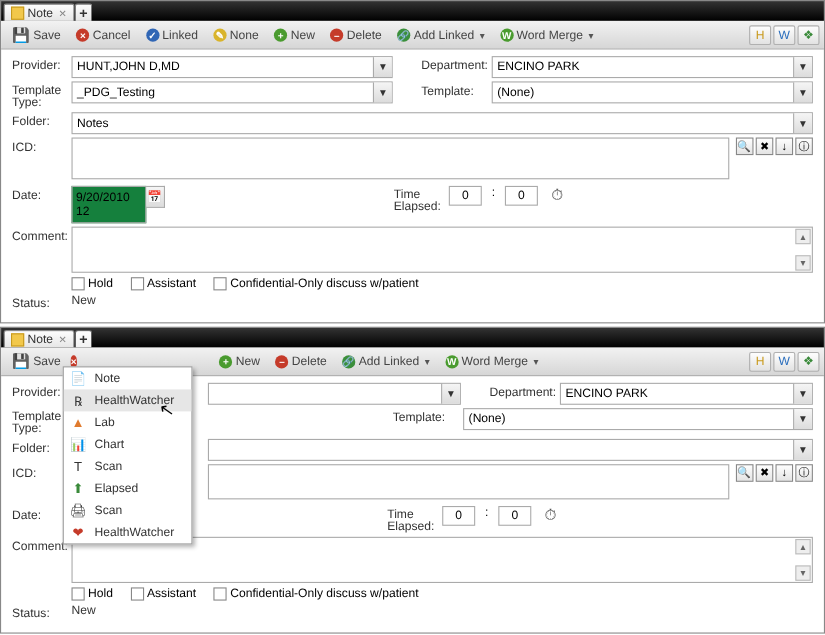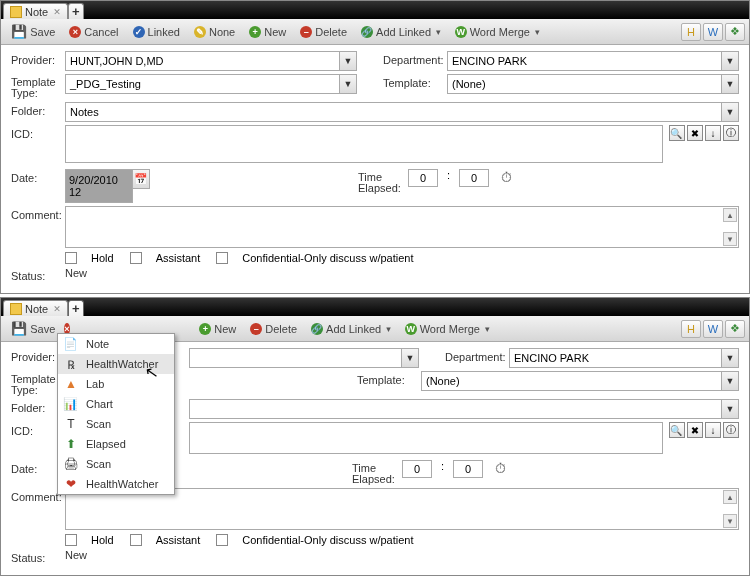--- a/index.html
+++ b/index.html
@@ -104,21 +104,21 @@
   }
   .icdbtns { display:flex; gap:2px; }
   .sq {
     width: 16px; height: 16px; border: 1px solid #888;
     background: linear-gradient(#fefefe,#e4e4e4);
     display:inline-flex;align-items:center;justify-content:center;
     font-size: 10px; cursor:pointer;
   }
   .datebox {
     width: 68px; border: 1px solid #aaa; height: 20px;
-    padding: 16px 3px; display:flex;align-items:center; background:#a3a3a3; overflow:hidden;
+    padding: 16px 3px; display:flex;align-items:center; background:#15803d; overflow:hidden;
   }
   .calbtn {
     width: 17px; height: 20px; border: 1px solid #aaa; border-left:none;
     background: linear-gradient(#f5f5f5,#dcdcdc);
     display:inline-flex;align-items:center;justify-content:center;
     font-size:11px;cursor:pointer;
   }
   .numbox {
     width: 30px; height: 18px; border: 1px solid #aaa;
     text-align:center; background:#fff; display:inline-flex;
@@ -128,21 +128,21 @@
   .comment {
     flex:1; border:1px solid #aaa; height: 42px; background:#fff; position:relative;
   }
   .scrollup,.scrolldn {
     position:absolute; right:1px; width:14px;height:14px;
     border:1px solid #bbb; background:#eee; font-size:9px;
     display:flex;align-items:center;justify-content:center; color:#666;
   }
   .scrollup{top:1px;} .scrolldn{bottom:1px;}
   .cb { width:12px;height:12px;border:1px solid #888;background:#fff;display:inline-block;vertical-align:middle;}
-  .cblbl { display:inline-flex;align-items:center;gap:14px;margin-right:10px;}
+  .cblbl { display:inline-flex;align-items:center;gap:3px;margin-right:10px;}
   .statusval { color:#333; }
   .note-icon { width:12px;height:12px; background:#f2c84b; border:1px solid #c79a1e; display:inline-block; }
   
   .menu {
     position:absolute; left:56px; top:17px; width:118px;
     background:#fff; border:1px solid #9a9a9a;
     box-shadow: 2px 2px 4px rgba(0,0,0,0.3);
     z-index: 10;
   }
   .mitem {

